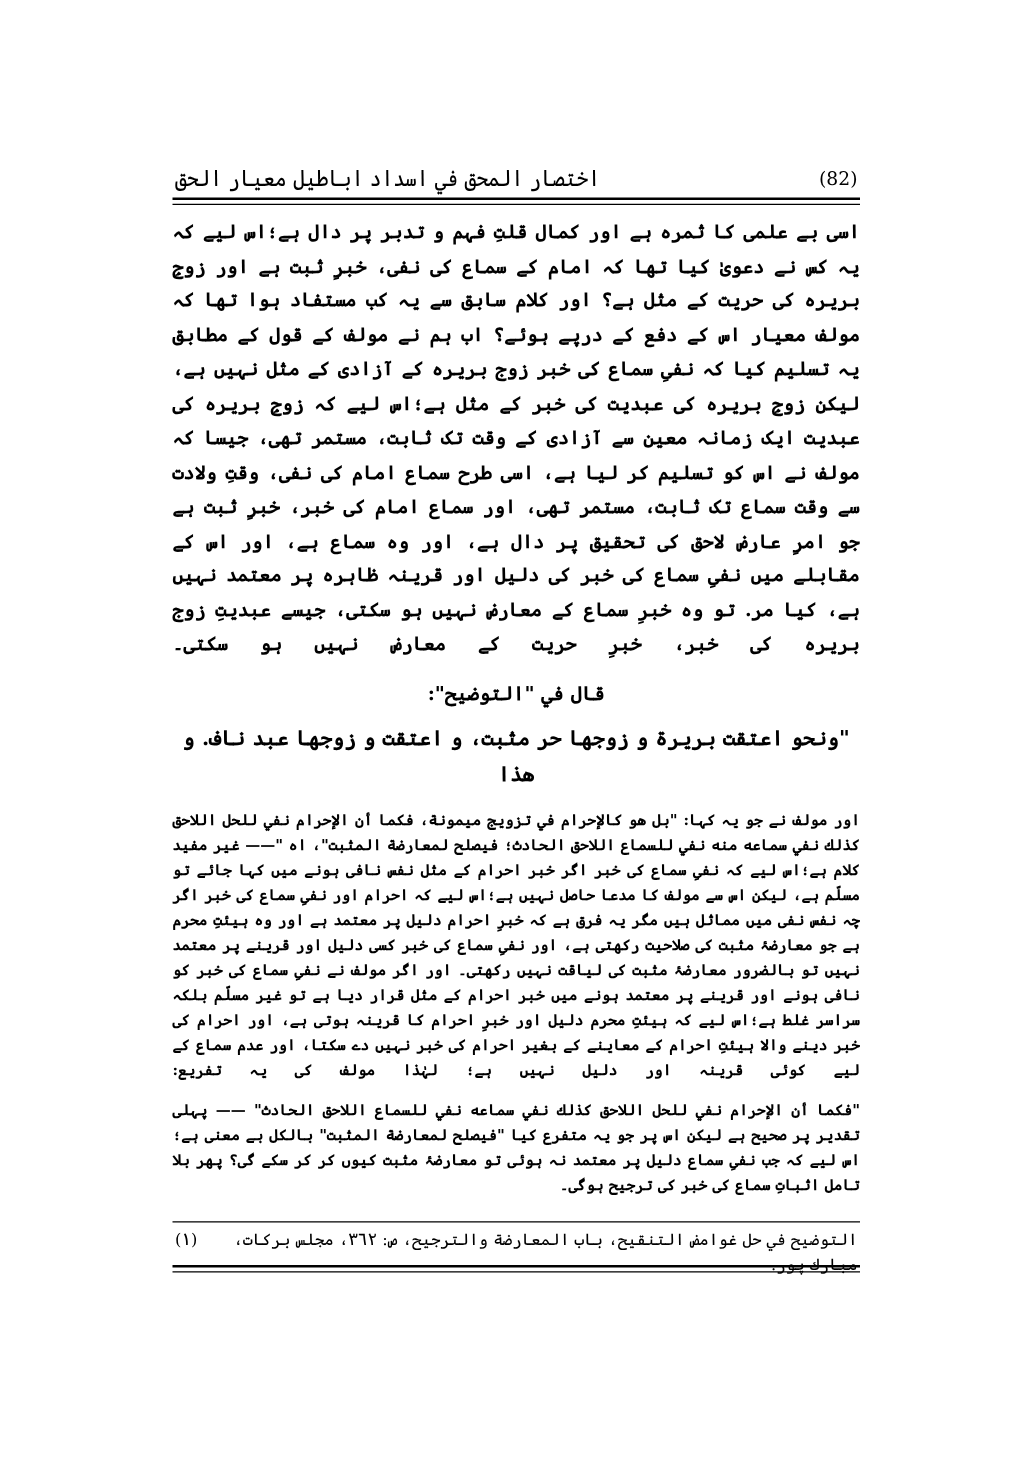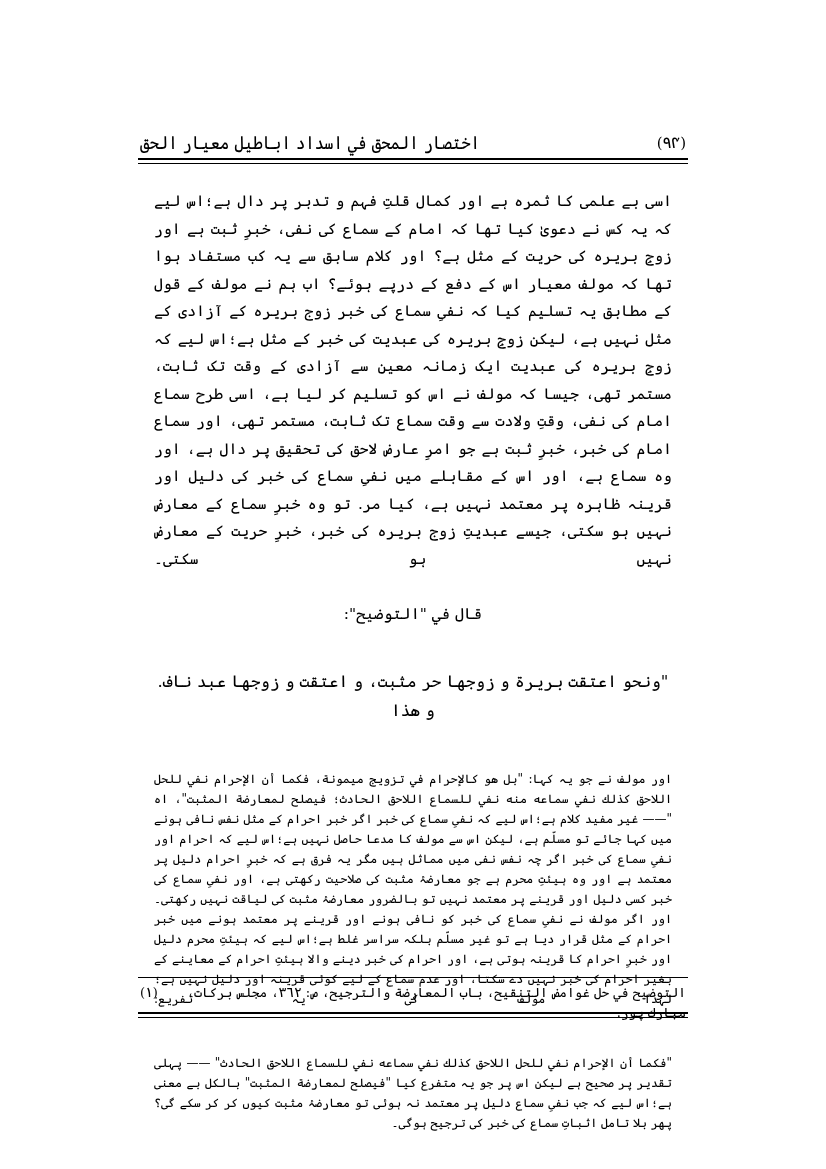--- a/index.html
+++ b/index.html
@@ -82,22 +82,23 @@
   .body {
     position: absolute;
     top: 172px;
     left: 138px;
     width: 550px;
     direction: rtl;
     text-align: justify;
   }
 
   p {
-    margin: 16px;
+    margin: 0;
     padding: 0;
+    font-weight: bold;
   }
 
   .urdu {
     font-family: "DejaVu Serif", serif;
     font-size: 15.2px;
     line-height: 27.5px;
     text-align: justify;
     text-align-last: justify;
     direction: rtl;
     word-spacing: 1px;
@@ -158,21 +159,21 @@
     flex: 1 1 auto;
   }
 </style>
 </head>
 <body>
 
 <div class="page">
 
   <div class="header">
     <div class="header-title">اختصار المحق في اسداد اباطيل معيار الحق</div>
-    <div class="header-page">(۹۴)</div>
+    <div class="header-page">(82)</div>
   </div>
 
   <div class="rule-top"></div>
 
   <div class="body">
 
     <p class="urdu">اسی بے علمی کا ثمرہ ہے اور کمال قلتِ فہم و تدبر پر دال ہے؛اس لیے کہ یہ کس نے دعویٰ کیا تھا کہ امام کے سماع کی نفی، خبرِ ثبت ہے اور زوجِ بریرہ کی حریت کے مثل ہے؟ اور کلام سابق سے یہ کب مستفاد ہوا تھا کہ مولف معیار اس کے دفع کے درپے ہوئے؟ اب ہم نے مولف کے قول کے مطابق یہ تسلیم کیا کہ نفیِ سماع کی خبر زوج بریرہ کے آزادی کے مثل نہیں ہے، لیکن زوجِ بریرہ کی عبدیت کی خبر کے مثل ہے؛اس لیے کہ زوجِ بریرہ کی عبدیت ایک زمانہ معین سے آزادی کے وقت تک ثابت، مستمر تھی، جیسا کہ مولف نے اس کو تسلیم کر لیا ہے، اسی طرح سماع امام کی نفی، وقتِ ولادت سے وقت سماع تک ثابت، مستمر تھی، اور سماع امام کی خبر، خبرِ ثبت ہے جو امرِ عارض لاحق کی تحقیق پر دال ہے، اور وہ سماع ہے، اور اس کے مقابلے میں نفیِ سماع کی خبر کی دلیل اور قرینہ ظاہرہ پر معتمد نہیں ہے، کیا مر. تو وہ خبرِ سماع کے معارض نہیں ہو سکتی، جیسے عبدیتِ زوج بریرہ کی خبر، خبرِ حریت کے معارض نہیں ہو سکتی۔</p>
 
     <div class="sp-sm"></div>
 

